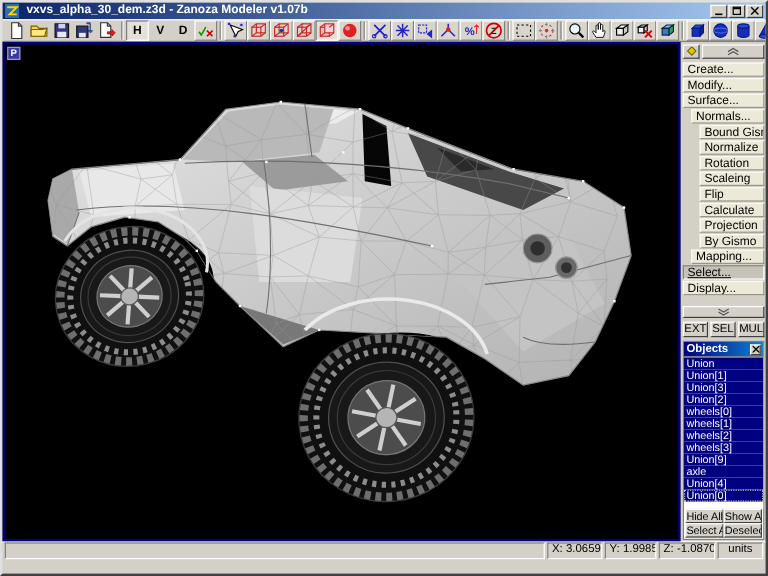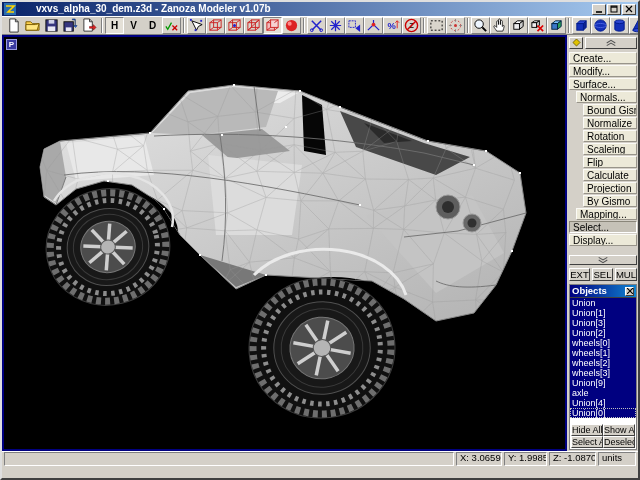--- a/index.html
+++ b/index.html
@@ -1,20 +1,20 @@
 <!DOCTYPE html>
 <html style="--tb-a: #0a246a; --tb-b: #a6caf0; --chrome: #d4d0c8; --navy: #000080; --hdr-a: #000080; --hdr-b: #1084d0; --list-bg: #000080; --list-text: #ffffff;"><head>
 <meta charset="utf-8">
 <style>
   html,body{margin:0;padding:0;background:#555;}
   *{box-sizing:border-box;font-family:"Liberation Sans",sans-serif;}
   .window{position:relative;width:640px;height:480px;background:var(--chrome,#d4d0c8);
     border:2px solid;border-color:#dfdfdf #404040 #404040 #dfdfdf;overflow:hidden;}
   
-  .titlebar{height:14px;display:flex;align-items:center;gap:20px;padding:0 2px;
+  .titlebar{height:14px;display:flex;align-items:center;gap:6px;padding:0 2px;
     background:linear-gradient(90deg,var(--tb-a,#0a246a),var(--tb-b,#a6caf0));}
   .appicon{width:12px;height:12px;flex:0 0 auto;display:flex;}
   .ttext{flex:1;color:#fff;font-weight:bold;font-size:10px;line-height:14px;white-space:nowrap;overflow:hidden;}
   .winbtns{display:flex;gap:1px;}
   .winbtn{width:14px;height:11px;background:var(--chrome,#d4d0c8);border:1px solid;
     border-color:#fff #404040 #404040 #fff;display:flex;align-items:center;justify-content:center;}
   .winbtn svg{width:8px;height:8px;}
   
   .menubar{height:13px;display:flex;align-items:center;padding-left:1px;}
   .menu-item{padding:0 7px;font-size:10.5px;line-height:13px;color:#000;}
@@ -61,21 +61,21 @@
   .obj-list{height:126px;background:#fff;overflow:hidden;border-top:1px solid #404040;}
   .obj-item{height:10px;line-height:10px;font-size:9px;color:var(--list-text,#fff);
     background:var(--list-bg,#000080);padding-left:2px;white-space:nowrap;}
   .obj-item.focused{outline:1px dotted #c0c0c0;outline-offset:-1px;}
   .obj-btns{display:grid;grid-template-columns:1fr 1fr;gap:0;padding:1px;}
   .obj-btn{height:12px;font-size:9px;line-height:10px;text-align:center;background:var(--chrome,#d4d0c8);
     border:1px solid;border-color:#fff #404040 #404040 #fff;white-space:nowrap;overflow:hidden;color:#000;}
   
   .statusbar{height:14px;display:flex;gap:2px;align-items:center;padding:1px 2px;border-top:1px solid #fff;}
   .spanel{height:14px;font-size:9.5px;line-height:10px;padding:0 3px;border:1px solid;
-    border-color:#808080 #fff #fff #808080;white-space:nowrap;overflow:hidden;color:#000;}
+    border-color:#808080 #fff #fff #808080;white-space:nowrap;overflow:hidden;color:#000;text-align:center;}
   .spanel.msg{flex:1;}
   .spanel.f0{width:46px;}.spanel.f1{width:43px;}.spanel.f2{width:47px;}.spanel.f3{width:38px;}
 </style>
 </head>
 <body>
 
 <div class="window">
   <div class="titlebar">
     <span class="appicon">
       <svg viewBox="0 0 12 12">

